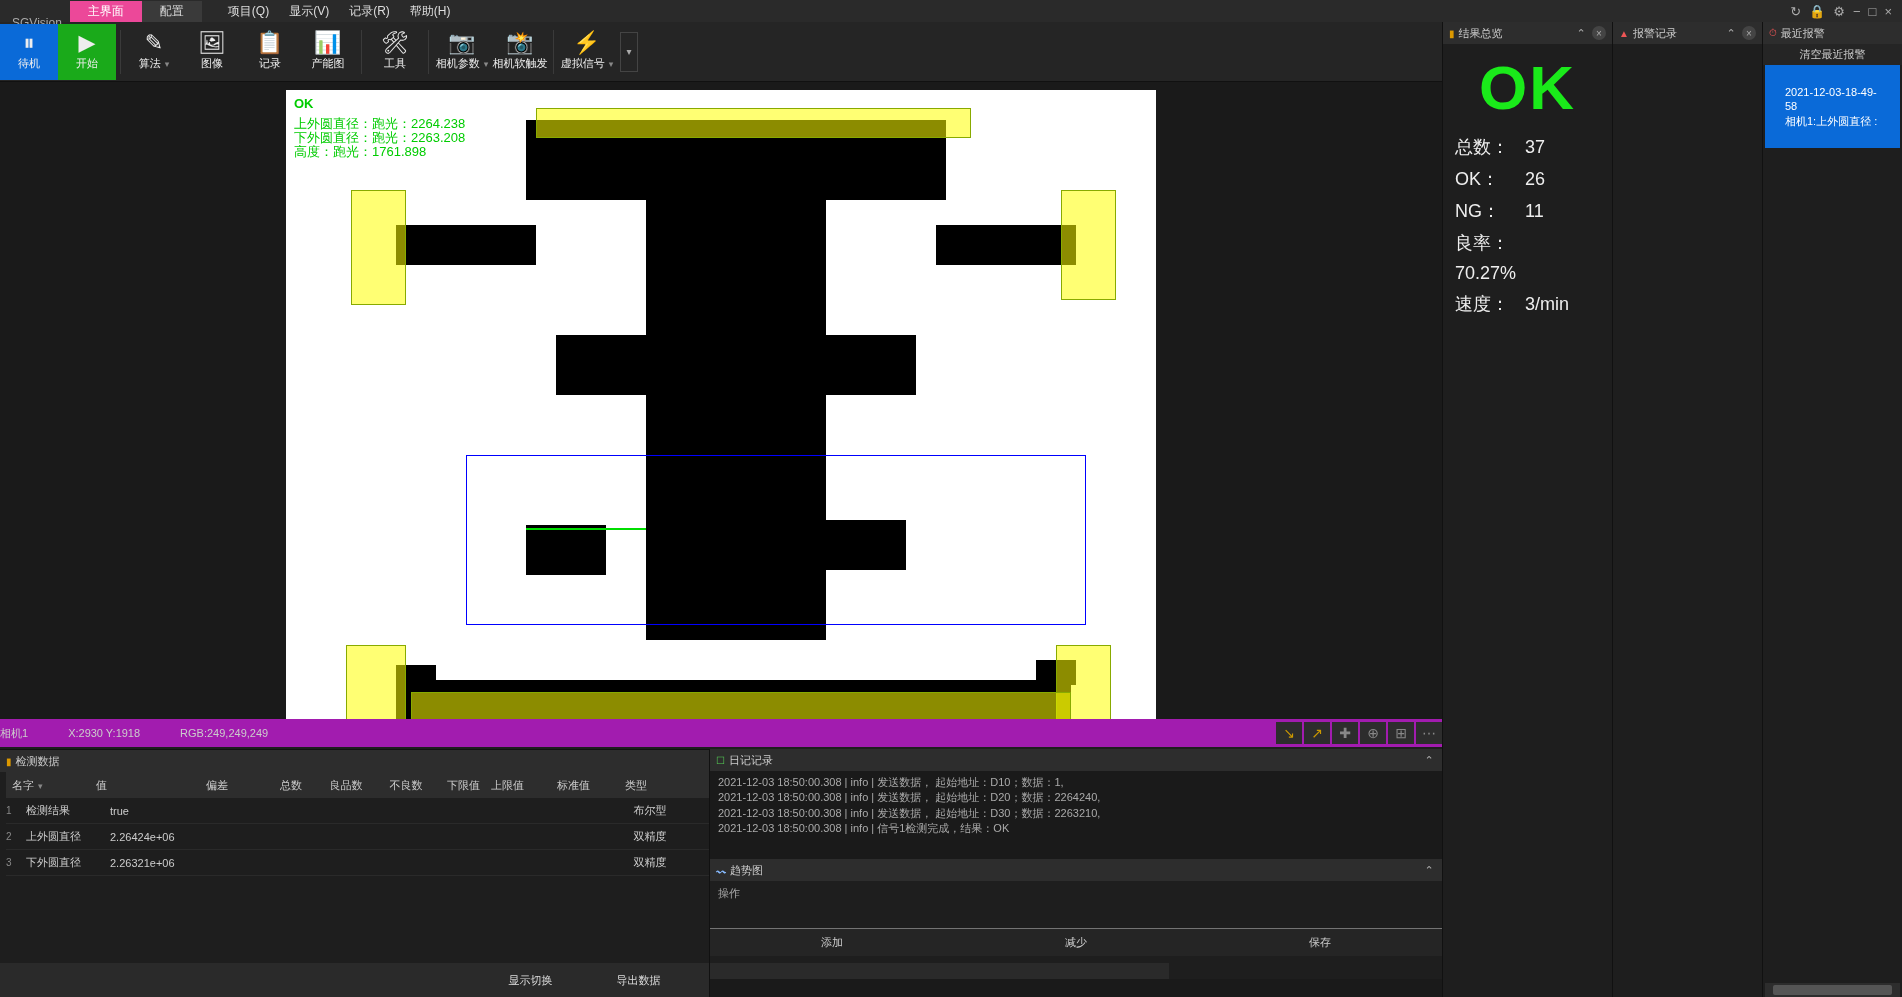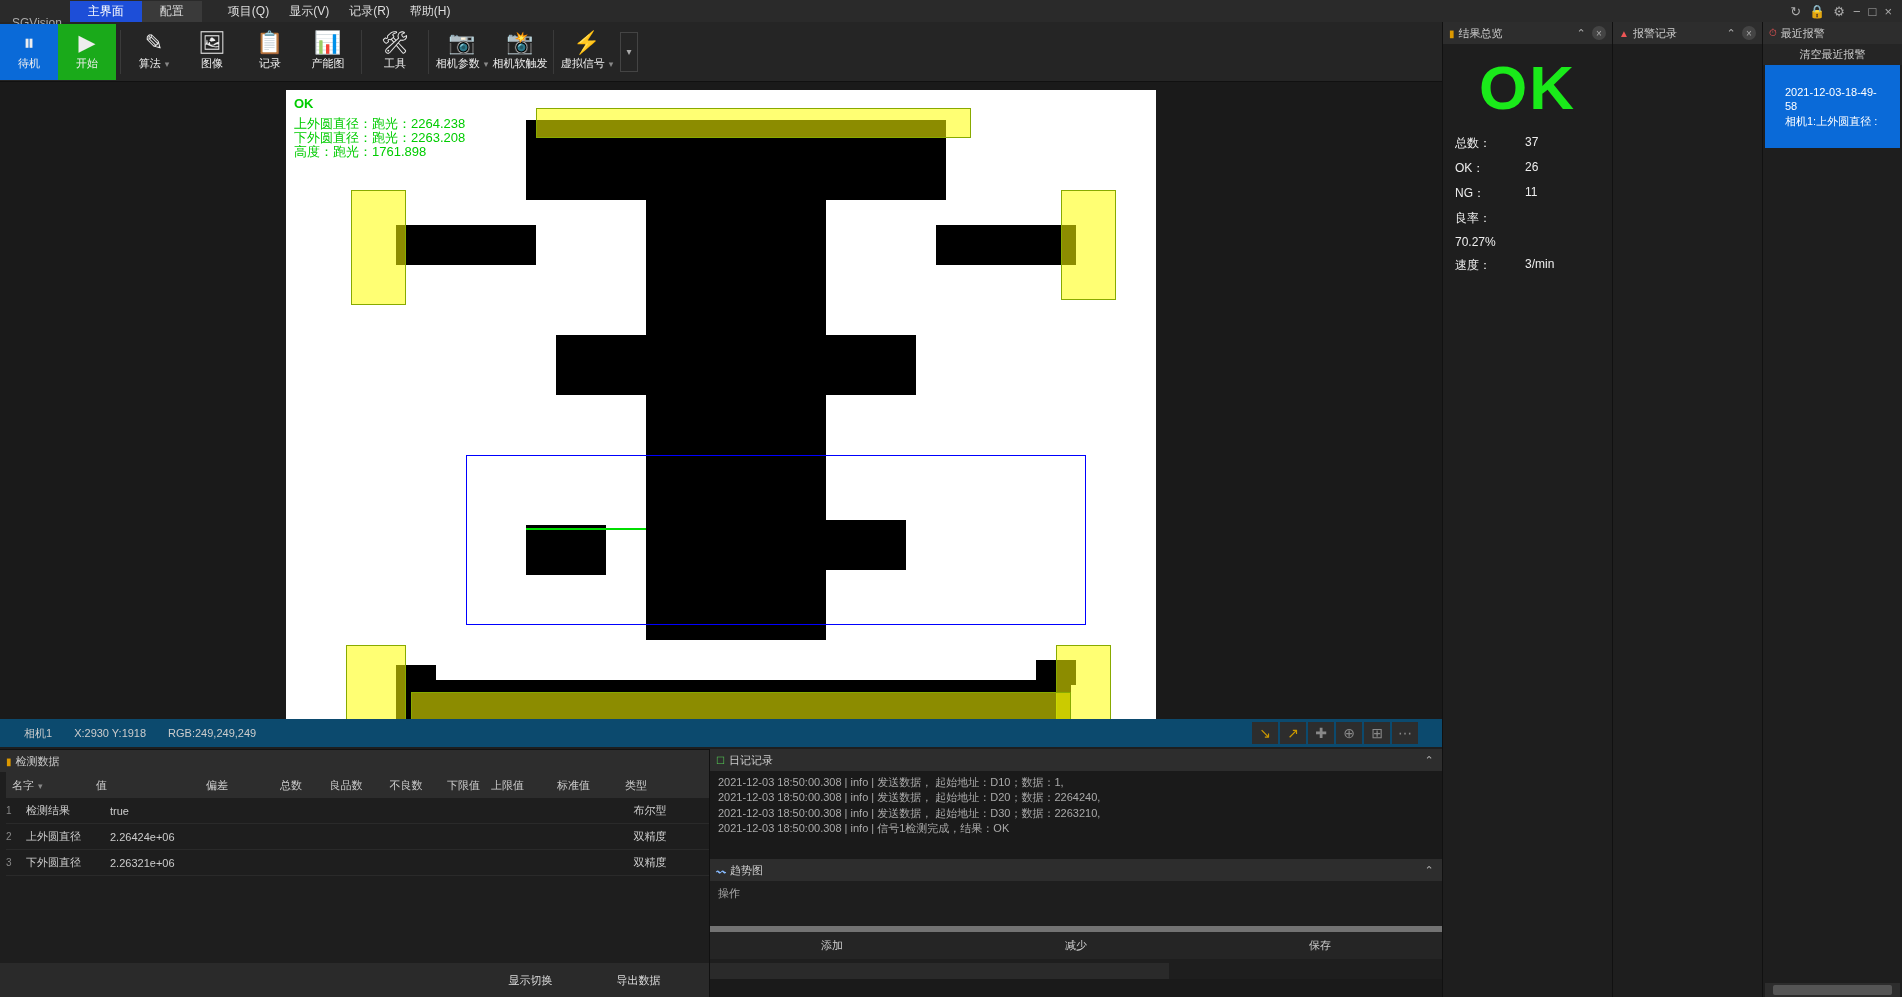--- a/index.html
+++ b/index.html
@@ -2,21 +2,21 @@
 <html><head>
 <meta charset="utf-8">
 <style>
 * { margin: 0; padding: 0; box-sizing: border-box; font-family: "Microsoft YaHei", Arial, sans-serif; }
 body { background: #1e1e1e; color: #ccc; font-size: 12px; overflow: hidden; width: 1902px; height: 997px; }
 
 
 .menubar { height: 22px; background: #2a2a2a; display: flex; align-items: center; padding: 0 4px; gap: 0; }
 .app-title { color: #aaa; font-size: 12px; padding: 0 8px; margin-top: 24px; }
 .menubar .tab { padding: 2px 18px; font-size: 12px; cursor: pointer; color: #ddd; }
-.menubar .tab.active { background: #1d4ed8; color: #fff; }
+.menubar .tab.active { background: #ec4899; color: #fff; }
 .menubar .tab.secondary { background: #3a3a3a; }
 .menubar .menu-item { padding: 2px 10px; font-size: 12px; color: #ddd; cursor: pointer; }
 .menubar .sys-icons { margin-left: auto; display: flex; gap: 8px; padding-right: 6px; color: #aaa; }
 .menubar .sys-icons span { cursor: pointer; font-size: 13px; }
 
 
 .toolbar { height: 60px; background: #252525; display: flex; align-items: center; border-bottom: 1px solid #111; }
 .tool-btn { display: flex; flex-direction: column; align-items: center; justify-content: center; width: 58px; height: 56px; cursor: pointer; color: #eee; font-size: 11px; gap: 2px; position: relative; }
 .tool-btn.pause { background: #0a6ad8; }
 .tool-btn.play { background: #1aaa1a; }
@@ -29,40 +29,40 @@
 .image-viewport { flex: 1; display: flex; align-items: flex-start; justify-content: center; padding-top: 8px; overflow: hidden; }
 .camera-image { position: relative; background: #fff; width: 870px; height: 650px; }
 .overlay-text { position: absolute; left: 8px; top: 6px; font-size: 13px; font-weight: bold; color: #0c0; }
 .overlay-measure { position: absolute; left: 8px; font-size: 13px; color: #0c0; line-height: 1.3; }
 .part-shape { position: absolute; background: #000; }
 .yellow-region { position: absolute; background: rgba(255,255,0,0.55); border: 1px solid #8a0; }
 .blue-roi { position: absolute; border: 1px solid #00f; }
 .green-line { position: absolute; background: #0d0; }
 
 
-.img-status { height: 28px; background: #0c4a6e; display: flex; align-items: center; padding: 0 24px; color: #ccc; font-size: 11px; gap: 22px; }
+.img-status { height: 28px; background: #a21caf; display: flex; align-items: center; padding: 0 0; color: #ccc; font-size: 11px; gap: 40px; }
 .img-status .tools { margin-left: auto; display: flex; gap: 2px; }
 .img-status .toolbtn { width: 26px; height: 22px; background: #2d2d2d; display: flex; align-items: center; justify-content: center; cursor: pointer; font-size: 14px; color: #c90; }
 .img-status .toolbtn.gray { color: #888; }
 
 
 .right-panels { position: absolute; right: 0; top: 22px; width: 460px; bottom: 0; display: flex; flex-direction: row; }
 .right-col { display: flex; flex-direction: column; border-left: 1px solid #111; }
 .right-col.a { width: 170px; }
 .right-col.b { width: 150px; }
 .right-col.c { width: 140px; }
 .panel-header { height: 22px; background: #2d2d2d; display: flex; align-items: center; padding: 0 6px; font-size: 11px; gap: 4px; }
 .panel-header .icon { color: #d90; font-size: 10px; }
 .panel-header .controls { margin-left: auto; display: flex; gap: 4px; color: #aaa; }
 .panel-header .controls span { cursor: pointer; width: 14px; height: 14px; display: flex; align-items: center; justify-content: center; }
 .panel-header .controls .close { background: #444; border-radius: 50%; font-size: 10px; }
 .panel-body { flex: 1; background: #1e1e1e; padding: 6px; }
 
 .ok-big { font-size: 62px; font-weight: bold; color: #1aea1a; text-align: center; padding: 2px 0 8px; letter-spacing: 2px; font-family: Arial; }
-.stat-row { display: flex; font-size: 12px; color: #eee; padding: 4px 6px; font-family: "SimHei", Arial; }
+.stat-row { display: flex; font-size: 18px; color: #eee; padding: 4px 6px; font-family: "SimHei", Arial; align-items: center; }
 .stat-row .label { width: 70px; }
 .stat-row .value { font-family: Arial; }
 
 .alert-item { background: #0a6ad8; color: #fff; font-size: 11px; padding: 20px; margin-bottom: 2px; line-height: 1.3; cursor: pointer; }
 .clear-btn { font-size: 11px; color: #ccc; text-align: center; padding: 3px 0; cursor: pointer; }
 .hscroll { height: 14px; background: #2d2d2d; margin-top: auto; position: relative; }
 .hscroll .thumb { position: absolute; left: 8px; top: 2px; right: 8px; height: 10px; background: #555; border-radius: 2px; }
 
 
 .bottom-left { position: absolute; left: 0; bottom: 0; right: 733px; height: 248px; background: #1e1e1e; border-top: 1px solid #111; display: flex; flex-direction: column; }
@@ -84,21 +84,21 @@
 .det-foot { height: 34px; display: flex; align-items: center; justify-content: center; gap: 40px; background: #2a2a2a; }
 .det-foot .btn { padding: 4px 12px; font-size: 11px; color: #ddd; cursor: pointer; }
 
 
 .bottom-right { position: absolute; right: 460px; bottom: 0; width: 733px; height: 248px; display: flex; flex-direction: column; border-left: 1px solid #111; }
 .log-panel { height: 110px; display: flex; flex-direction: column; }
 .log-body { flex: 1; background: #1a1a1a; padding: 4px 8px; font-size: 11px; font-family: Consolas, monospace; color: #aaa; line-height: 1.4; overflow: hidden; }
 .trend-panel { flex: 1; display: flex; flex-direction: column; }
 .trend-controls { height: 24px; display: flex; align-items: center; font-size: 11px; color: #aaa; padding: 0 8px; }
 .trend-actions { flex: 1; display: flex; align-items: center; }
-.trend-actions .act { flex: 1; text-align: center; padding: 6px 0; font-size: 11px; color: #ccc; cursor: pointer; background: #252525; border-top: 6px solid #737373; }
+.trend-actions .act { flex: 1; text-align: center; padding: 6px 0; font-size: 11px; color: #ccc; cursor: pointer; background: #252525; border-top: 1px solid #737373; }
 .bottom-footer { height: 18px; background: #1a1a1a; }
 
 .drop-arrow::after { content: "▾"; font-size: 9px; margin-left: 4px; color: #888; }
 </style>
 </head>
 <body>
 
 <div class="menubar">
   <span class="app-title">SGVision</span>
   <div class="tab active">主界面</div>

